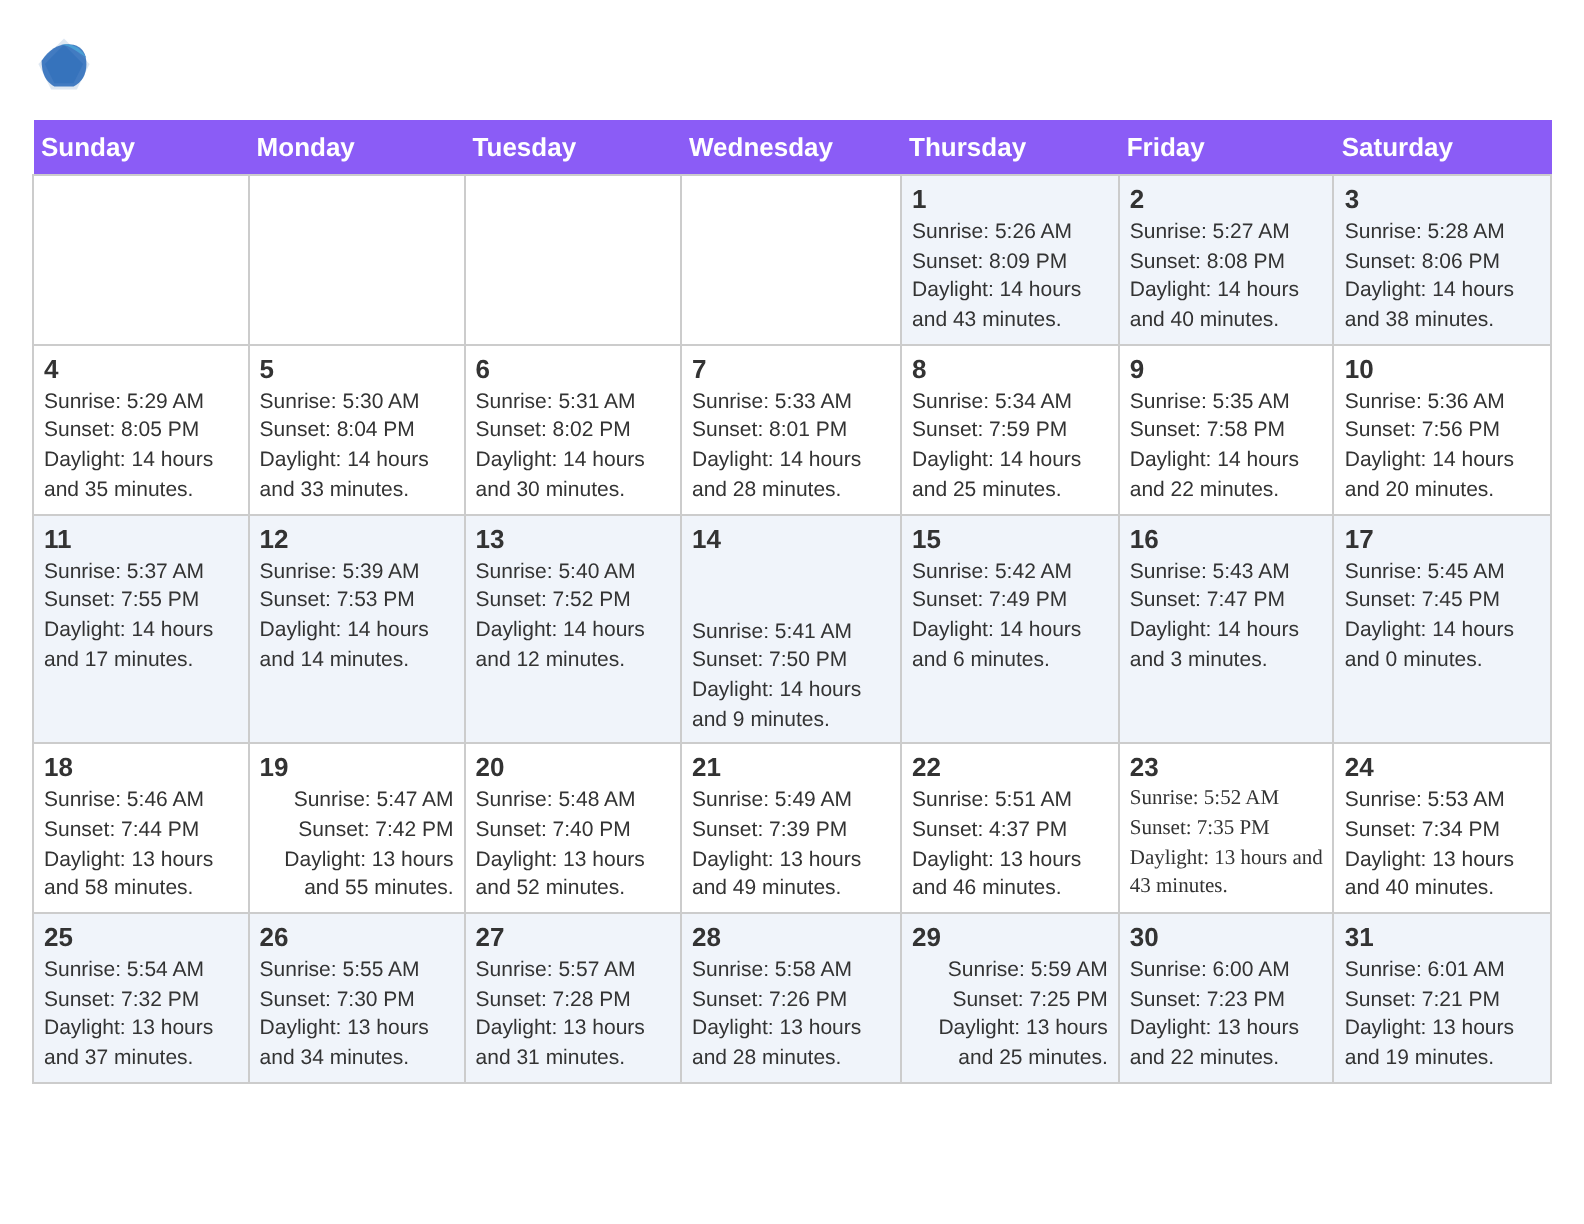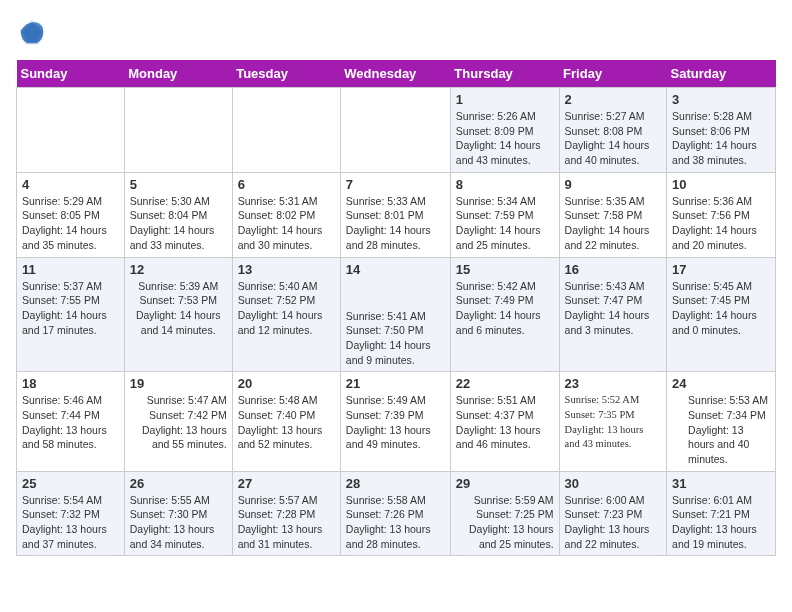--- a/index.html
+++ b/index.html
@@ -45,21 +45,21 @@
     .location {
       font-size: 16px;
       color: #555;
     }
     table {
       width: 100%;
       border-collapse: collapse;
       font-size: 11px;
     }
     thead th {
-      background-color: #a21caf;
+      background-color: #8b5cf6;
       color: #fff;
       padding: 6px 4px;
       text-align: left;
       font-size: 13px;
       font-weight: bold;
       margin-left: 14px;
     }
     tbody td {
       border: 1px solid #ccc;
       vertical-align: top;
@@ -195,21 +195,21 @@
       </tr>
       <tr>
         <td>
           <span class="day-num">11</span>
           <div class="day-info" style="white-space: pre-line;">Sunrise: 5:37 AM
 Sunset: 7:55 PM
 Daylight: 14 hours and 17 minutes.</div>
         </td>
         <td>
           <span class="day-num">12</span>
-          <div class="day-info" style="white-space: pre-line; text-align: center;">Sunrise: 5:39 AM
+          <div class="day-info" style="white-space: pre-line;">Sunrise: 5:39 AM
 Sunset: 7:53 PM
 Daylight: 14 hours and 14 minutes.</div>
         </td>
         <td>
           <span class="day-num">13</span>
           <div class="day-info" style="white-space: pre-line;">Sunrise: 5:40 AM
 Sunset: 7:52 PM
 Daylight: 14 hours and 12 minutes.</div>
         </td>
         <td>
@@ -269,21 +269,21 @@
 Daylight: 13 hours and 46 minutes.</div>
         </td>
         <td>
           <span class="day-num">23</span>
           <div class="day-info" style="white-space: pre-line; font-family: Liberation Serif, serif;">Sunrise: 5:52 AM
 Sunset: 7:35 PM
 Daylight: 13 hours and 43 minutes.</div>
         </td>
         <td>
           <span class="day-num">24</span>
-          <div class="day-info" style="white-space: pre-line; margin-left: 16px;">Sunrise: 5:53 AM
+          <div class="day-info" style="white-space: pre-line;">Sunrise: 5:53 AM
 Sunset: 7:34 PM
 Daylight: 13 hours and 40 minutes.</div>
         </td>
       </tr>
       <tr>
         <td>
           <span class="day-num">25</span>
           <div class="day-info" style="white-space: pre-line;">Sunrise: 5:54 AM
 Sunset: 7:32 PM
 Daylight: 13 hours and 37 minutes.</div>

